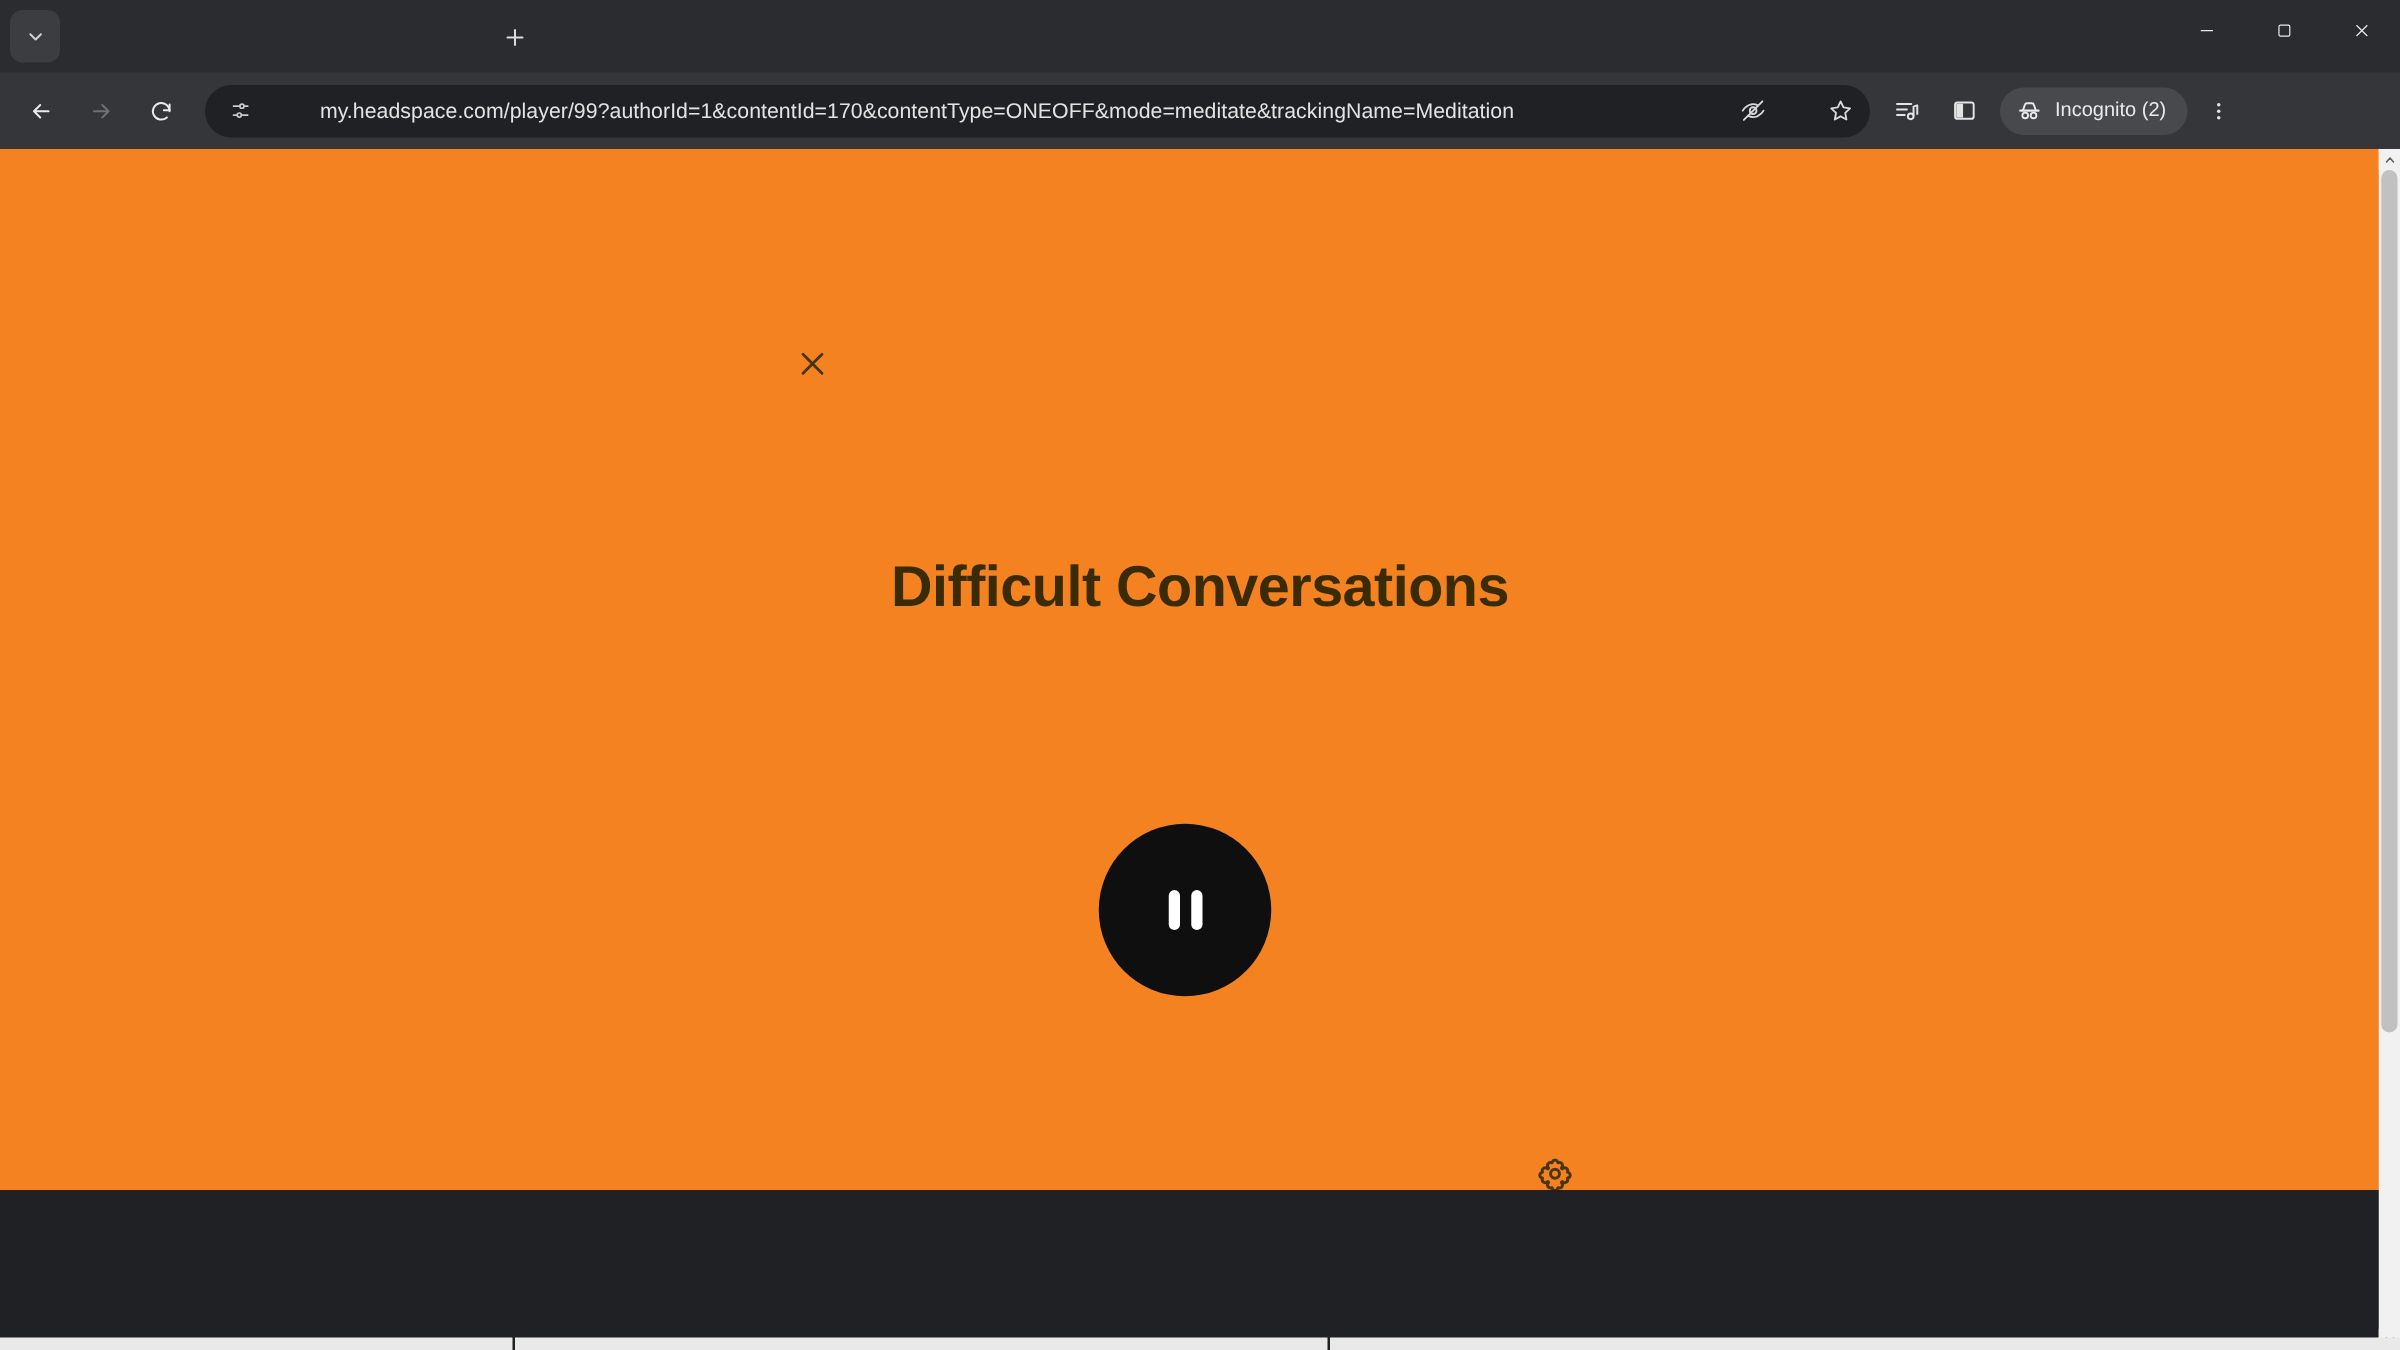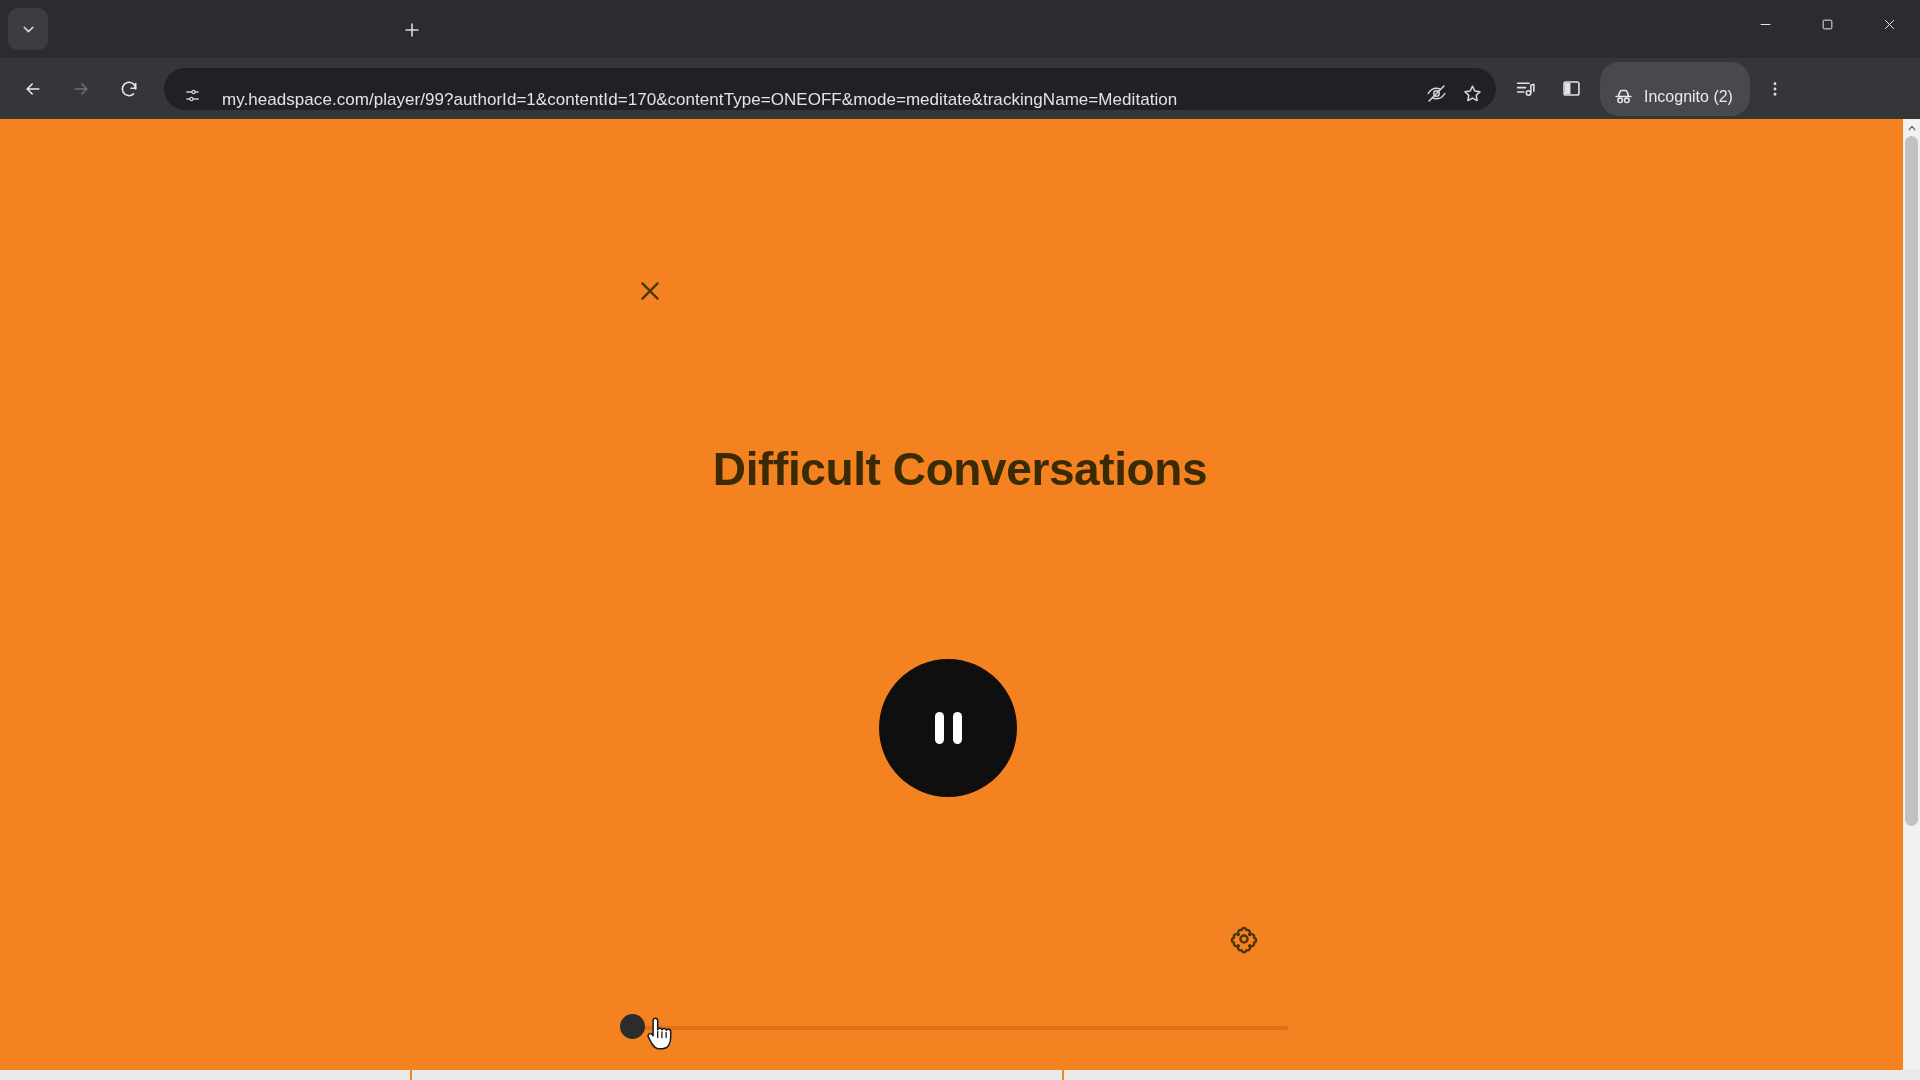--- a/index.html
+++ b/index.html
@@ -135,23 +135,24 @@
 
   .omnibox {
     position: relative;
     margin-left: 16px;
     height: 42px;
     flex: 1 1 auto;
     max-width: 1332px;
     background: #202124;
     border-radius: 21px;
     display: flex;
-    align-items: flex-end;
+    align-items: center;
     padding: 0 8px 0 14px;
     box-sizing: border-box;
+    gap: 34px;
   }
   .omni-siteinfo {
     width: 28px; height: 28px;
     display: flex; align-items: center; justify-content: center;
     border-radius: 50%;
     flex: 0 0 auto;
   }
   .omni-siteinfo svg { width: 17px; height: 17px; }
   .omni-url {
     flex: 1 1 auto;
@@ -185,21 +186,21 @@
     margin: 0 3px;
   }
   .tb-icon svg { width: 21px; height: 21px; }
 
   .incognito-chip {
     display: flex;
     align-items: center;
     height: 38px;
     border-radius: 19px;
     background: #48494c;
-    padding: 16px 17px 0 13px;
+    padding: 0 17px 0 13px;
     margin: 0 6px;
   }
   .incognito-chip svg { width: 21px; height: 21px; flex: 0 0 auto; }
   .incognito-label {
     margin-left: 10px;
     color: #e8eaed;
     font-size: 16px;
     white-space: nowrap;
   }
   .menu-btn {
@@ -208,21 +209,21 @@
     margin-right: 8px;
     border-radius: 50%;
   }
   .menu-btn svg { width: 18px; height: 18px; }
 
   
   .viewport {
     position: absolute;
     top: 119px; left: 0;
     width: 1920px;
-    height: 961px;
+    height: 833px;
     overflow: hidden;
     background: #f5c518;
   }
 
   
   .arc {
     position: absolute;
     border-radius: 50%;
     left: 50%;
     transform: translateX(-50%);

